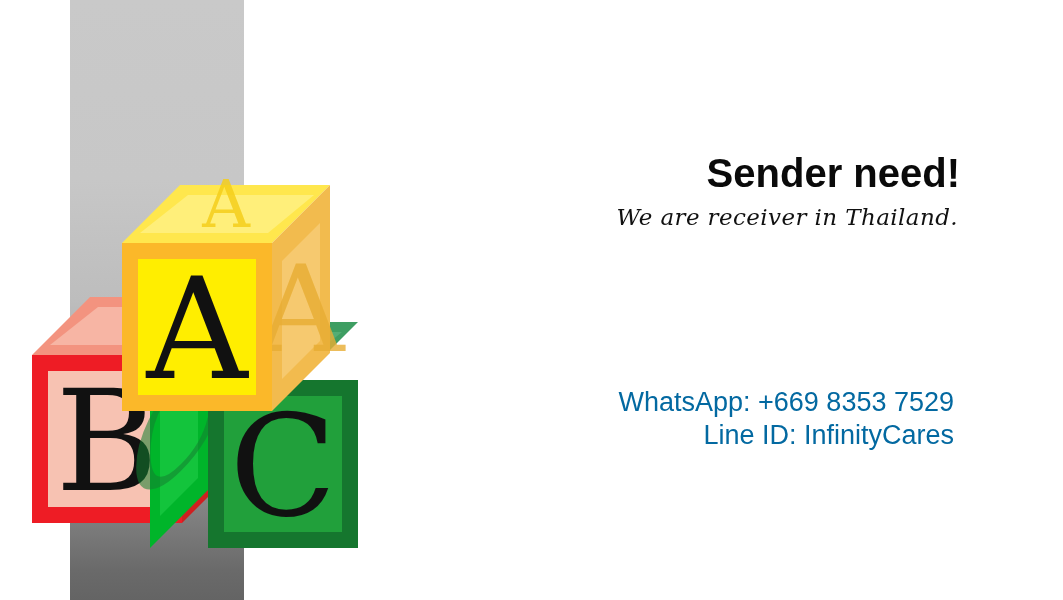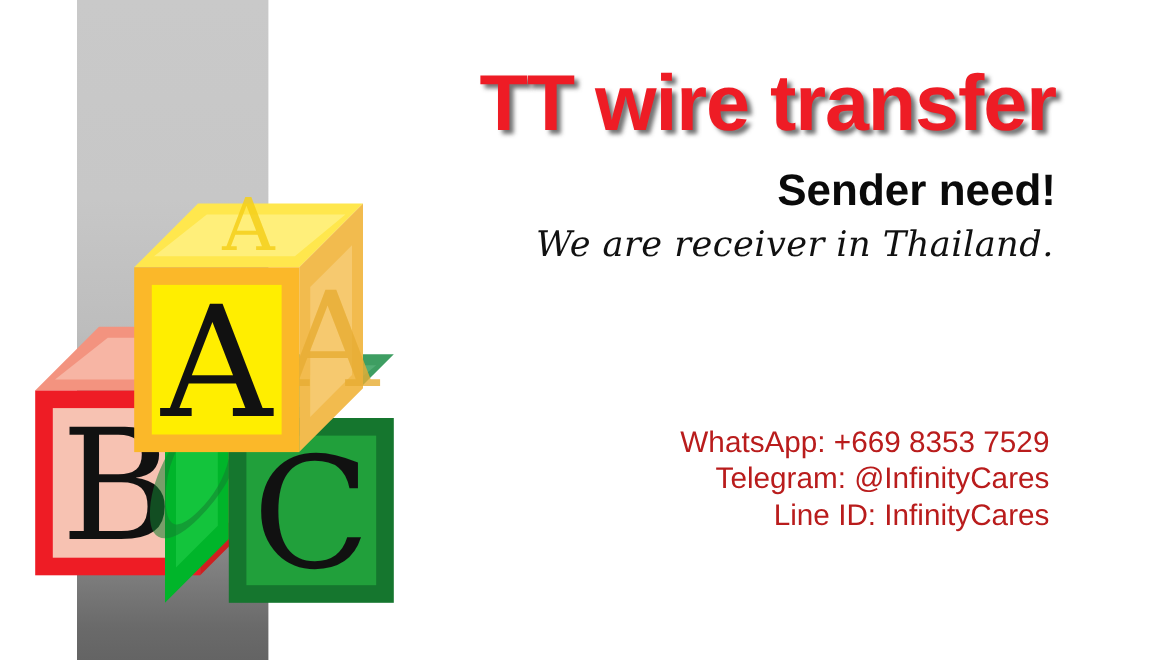--- a/index.html
+++ b/index.html
@@ -69,39 +69,39 @@
   }
   .tagline {
     position: absolute;
     left: 400px;
     top: 205px;
     width: 558px;
     text-align: right;
     font-family: "DejaVu Serif", serif;
     font-style: italic;
     font-weight: normal;
-    font-size: 32px;
+    font-size: 23px;
     line-height: 1.1;
     color: #111111;
     white-space: nowrap;
     letter-spacing: 0.4px;
   }
 
   .contact {
     position: absolute;
     left: 380px;
     top: 386px;
     width: 574px;
     text-align: right;
   }
   .contact-line {
     font-family: "Liberation Sans", sans-serif;
     font-size: 27px;
     line-height: 33px;
-    color: #b91c1c;
+    color: #0369a1;
     white-space: nowrap;
   }
 </style>
 </head>
 <body>
 
 <div id="canvas">
 
   <div class="gray-band"></div>
 
@@ -146,25 +146,23 @@
         <text x="291" y="186" font-family="DejaVu Serif, serif" font-size="120" fill="#e8ad33" text-anchor="middle" opacity="0.8">A</text>
 
         <rect x="112" y="78" width="150" height="168" fill="#fbb829"></rect>
         <rect x="128" y="94" width="118" height="136" fill="#ffee00"></rect>
         <text x="187" y="213" font-family="DejaVu Serif, serif" font-size="140" font-weight="normal" fill="#111111" text-anchor="middle">A</text>
       </g>
 
     </svg>
   </div>
 
-  <div class="headline">TT wire transfer</div>
 
   <div class="subhead">Sender need!</div>
 
   <div class="tagline">We are receiver in Thailand.</div>
 
   <div class="contact">
     <div class="contact-line">WhatsApp: +669 8353 7529</div>
-    <div class="contact-line">Telegram: @InfinityCares</div>
     <div class="contact-line">Line ID: InfinityCares</div>
   </div>
 
 </div>
 
 </body></html>

